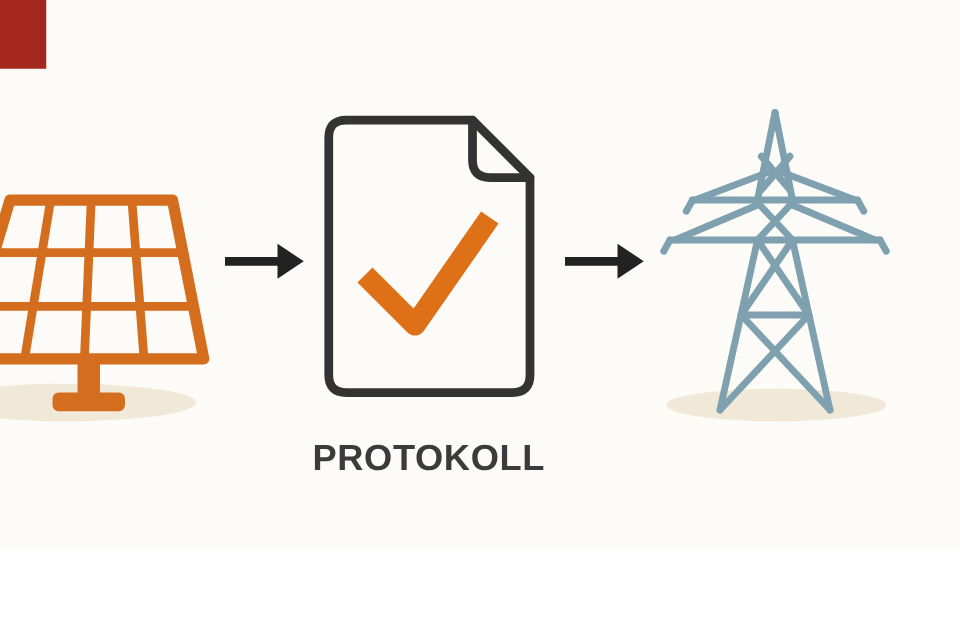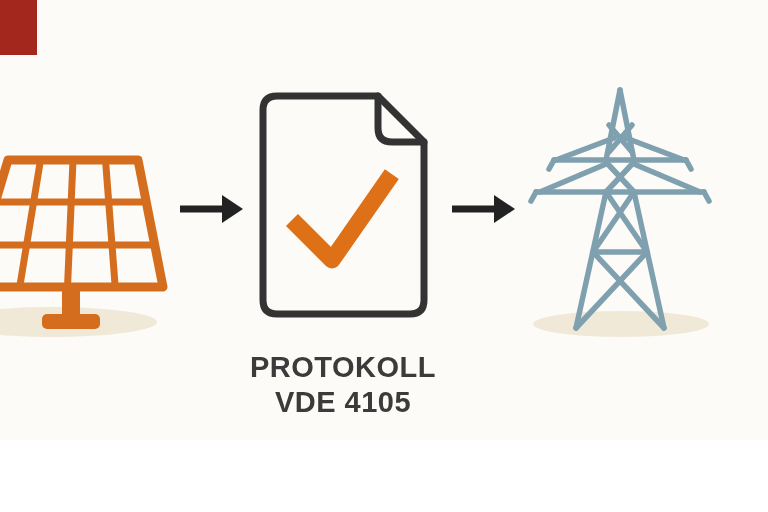--- a/index.html
+++ b/index.html
@@ -103,16 +103,15 @@
       <path d="M 606 192 L 647 252 M 634 192 L 593 252"></path>
       <path d="M 593 252 H 647"></path>
       <path d="M 593 252 L 664 328 M 647 252 L 576 328"></path>
     </g>
 
     <rect x="0" y="0" width="37" height="55" fill="#A3271D"></rect>
   </svg>
 
   <div class="caption">
     <span class="line">PROTOKOLL</span>
-    <span class="line">VDE 4105</span>
   </div>
 
 </div>
 
 </body></html>

